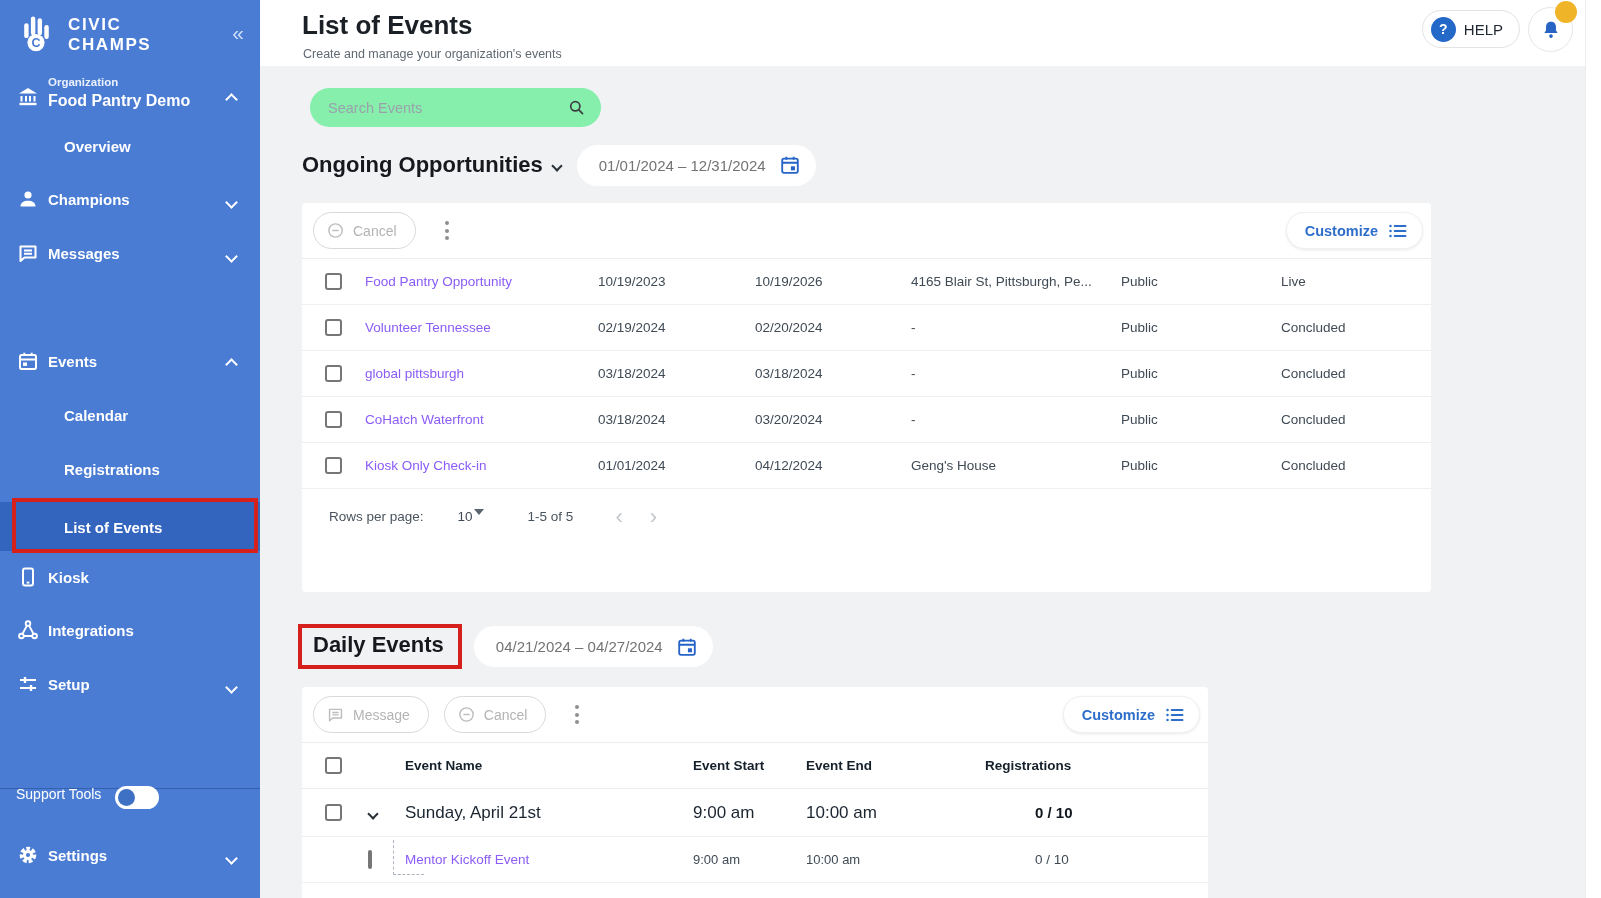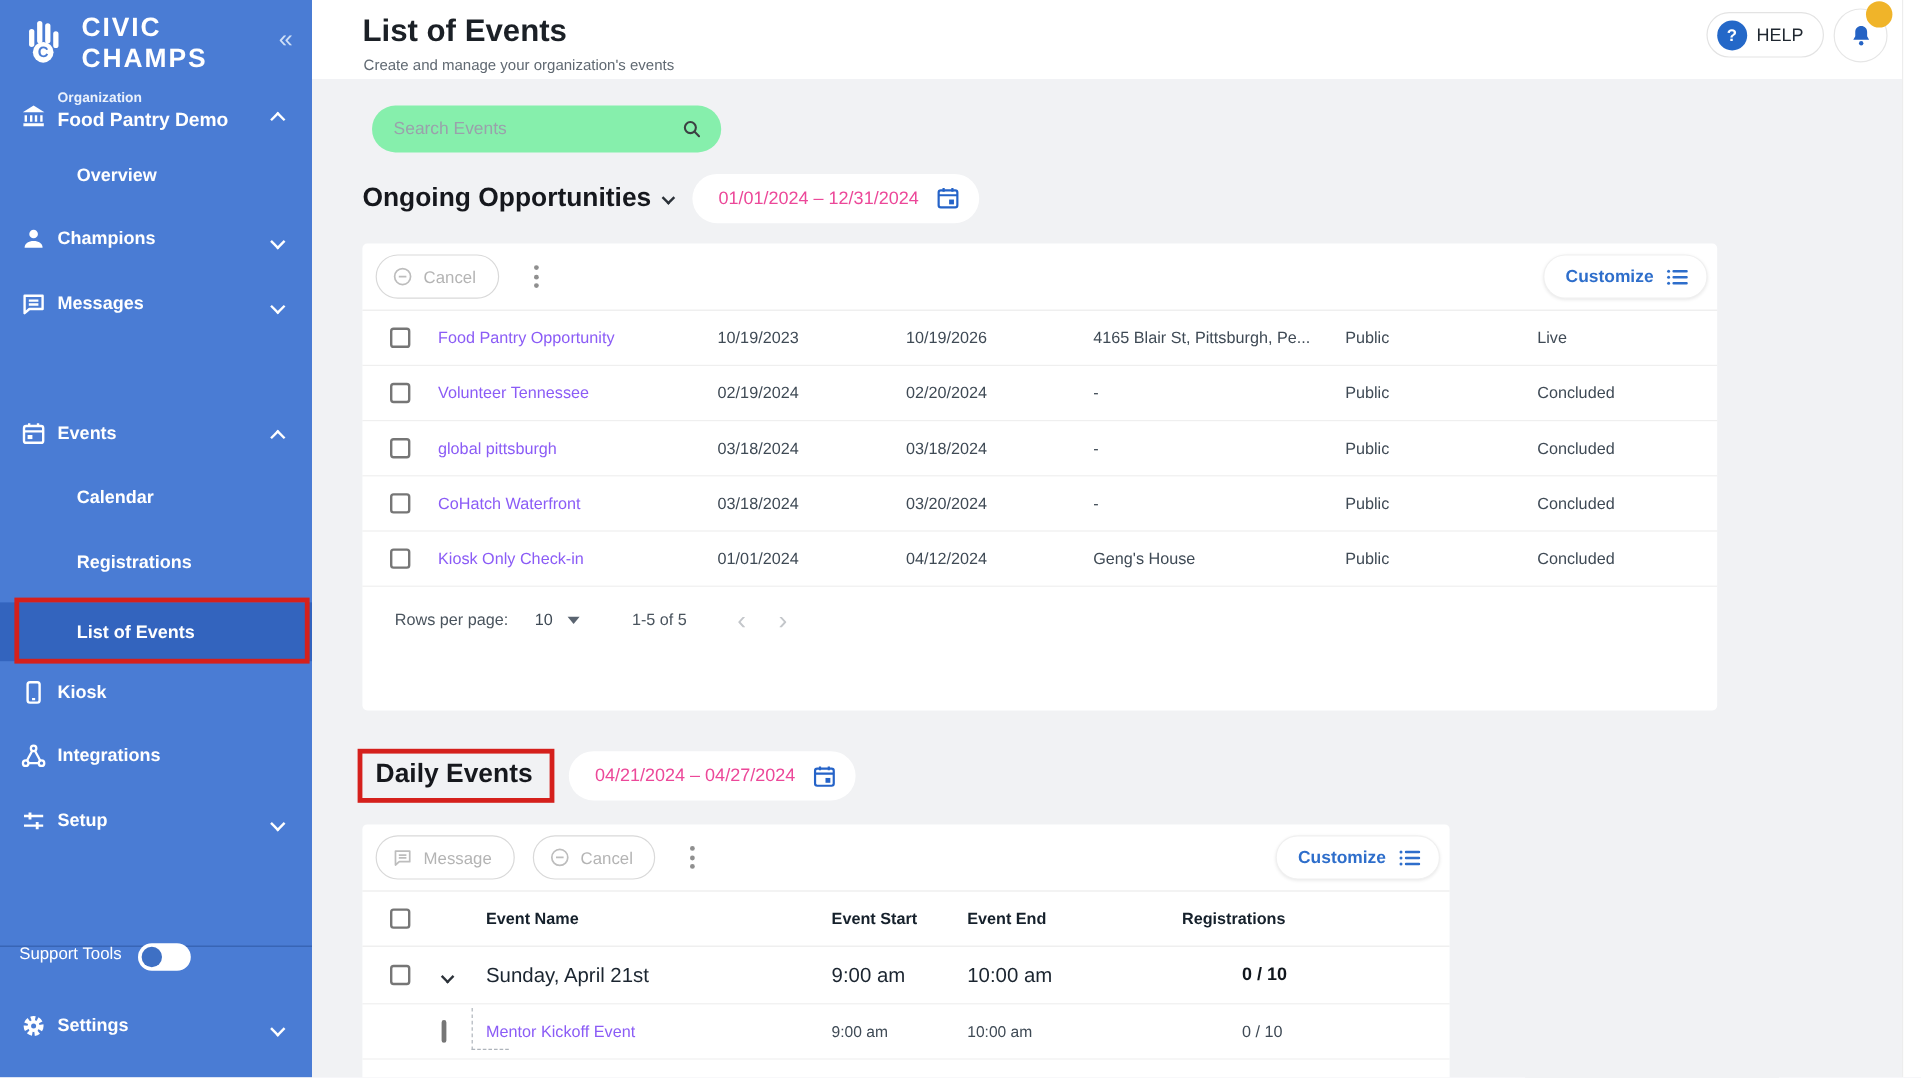--- a/index.html
+++ b/index.html
@@ -2,21 +2,21 @@
 <html><head>
 <meta charset="utf-8">
 <style>
   * { box-sizing: border-box; margin: 0; padding: 0; }
   body { margin:0; background:#fff; font-family:"Liberation Sans", sans-serif; }
   .app { position:relative; width:1601px; height:898px; overflow:hidden; background:#f1f2f4; }
 
   
   .sidebar { position:absolute; left:0; top:0; width:260px; height:898px; background:#4a7cd4; color:#fff; z-index:5; }
   .brand { position:absolute; top:10px; left:13px; display:flex; align-items:center; gap:9px; }
-  .brand-text { font-weight:700; font-size:22px; letter-spacing:1.6px; line-height:1.2; }
+  .brand-text { font-weight:700; font-size:17px; letter-spacing:1.6px; line-height:1.2; }
   .collapse { position:absolute; top:22px; right:16px; font-size:21px; color:#cfe0f7; cursor:pointer; line-height:1; }
 
   .org { position:absolute; top:70px; left:0; width:260px; height:56px; cursor:pointer; }
   .org .ic { position:absolute; left:16px; top:14px; }
   .org-label { position:absolute; left:48px; top:6px; font-size:11.5px; font-weight:700; color:#eaf1fc; }
   .org-name { position:absolute; left:48px; top:22px; font-size:16px; font-weight:700; }
   .org .chev { position:absolute; right:24px; top:20px; }
 
   .si { position:absolute; left:0; width:260px; height:48px; cursor:pointer; }
   .si .ic { position:absolute; left:16px; top:12px; width:24px; height:24px; }
@@ -51,21 +51,21 @@
   .content { position:absolute; top:66px; left:0; width:100%; height:832px; background:#f1f2f4; }
 
   .search-wrap { position:absolute; left:50px; top:22px; width:291px; height:39px; border-radius:20px; background:#86efac; }
   .search-wrap input { position:absolute; left:18px; top:0; width:230px; height:100%; border:none; background:transparent; outline:none; font-size:14.5px; color:#333; font-family:inherit; }
   .search-wrap input::placeholder { color:#9aa1ab; }
   .search-ic { position:absolute; right:15px; top:10px; }
 
   .section-row1 { position:absolute; left:42px; top:77px; height:44px; display:flex; align-items:center; }
   .section-title { font-size:22px; font-weight:700; color:#16181d; }
   .sec-chev { margin-left:10px; margin-right:16px; }
-  .date-pill { height:41px; border-radius:21px; background:#fff; display:flex; align-items:center; gap:13px; padding:0 15px 0 22px; font-size:15px; color:#ec4899; cursor:pointer; }
+  .date-pill { height:41px; border-radius:21px; background:#fff; display:flex; align-items:center; gap:13px; padding:0 15px 0 22px; font-size:15px; color:#737373; cursor:pointer; }
 
   .card { position:absolute; background:#fff; border-radius:4px; }
   .card1 { left:42px; top:137px; width:1129px; height:389px; }
   .card2 { left:42px; top:621px; width:906px; height:277px; }
 
   .toolbar { height:56px; display:flex; align-items:center; padding:0 8px 0 11px; border-bottom:1px solid #ececec; position:relative; }
   .btn-disabled { height:37px; border-radius:19px; border:1px solid #d9d9d9; color:#b4b4b4; display:flex; align-items:center; gap:8px; padding:0 18px 0 12px; font-size:14px; background:#fff; margin-right:15px; }
   .kebab { margin-left:10px; display:flex; flex-direction:column; gap:3.5px; cursor:pointer; padding:4px; }
   .kebab i { width:4px; height:4px; border-radius:50%; background:#8f8f8f; }
   .customize { position:absolute; right:8px; top:9px; height:37px; border-radius:19px; background:#fff; border:1px solid #f0f0f0; box-shadow:0 1px 3px rgba(0,0,0,.09); display:flex; align-items:center; gap:10px; padding:0 14px 0 18px; color:#2e6ecb; font-weight:700; font-size:14.5px; cursor:pointer; }
@@ -73,21 +73,21 @@
   .t1-grid { display:grid; grid-template-columns:63px 233px 157px 156px 210px 160px 1fr; align-items:center; }
   .t2-grid { display:grid; grid-template-columns:60px 43px 288px 113px 179px 1fr; align-items:center; }
   .thead { height:44px; border-bottom:1px solid #ececec; font-weight:700; font-size:13.5px; color:#15202b; }
   .thead2 { height:46px; border-bottom:1px solid #ececec; font-weight:700; font-size:13.5px; color:#15202b; }
   .trow { height:46px; border-bottom:1px solid #efefef; font-size:13.5px; color:#3f4a55; }
   .cbx { width:17px; height:17px; border:2px solid #767676; border-radius:3px; margin-left:23px; background:#fff; cursor:pointer; }
   .cbx.child { margin-left:6px; }
   .link { color:#8b5cf6; cursor:pointer; text-decoration:none; }
 
   .pagination { height:55px; display:flex; align-items:center; font-size:13.5px; color:#4a545e; padding-left:27px; }
-  .rpp-select { margin-left:22px; display:flex; align-items:center; gap:12px; cursor:pointer; color:#3f4a55; }
+  .rpp-select { margin-left:34px; display:flex; gap:1px; cursor:pointer; color:#3f4a55; }
   .tri-down { width:0; height:0; border-left:5px solid transparent; border-right:5px solid transparent; border-top:6px solid #5a6470; }
   .range { margin-left:44px; }
   .pg-arrows { margin-left:42px; display:flex; gap:27px; }
   .pg-arrow { font-size:22px; color:#c3c6ca; line-height:1; cursor:default; }
 
   .section-row2 { position:absolute; left:38px; top:558px; display:flex; align-items:center; }
   .redbox-inline { border:4px solid #d5201c; padding:4px 14px 7px 11px; }
   .daily-title { font-size:22px; font-weight:700; color:#16181d; }
   .section-row2 .date-pill { margin-left:12px; }
 

